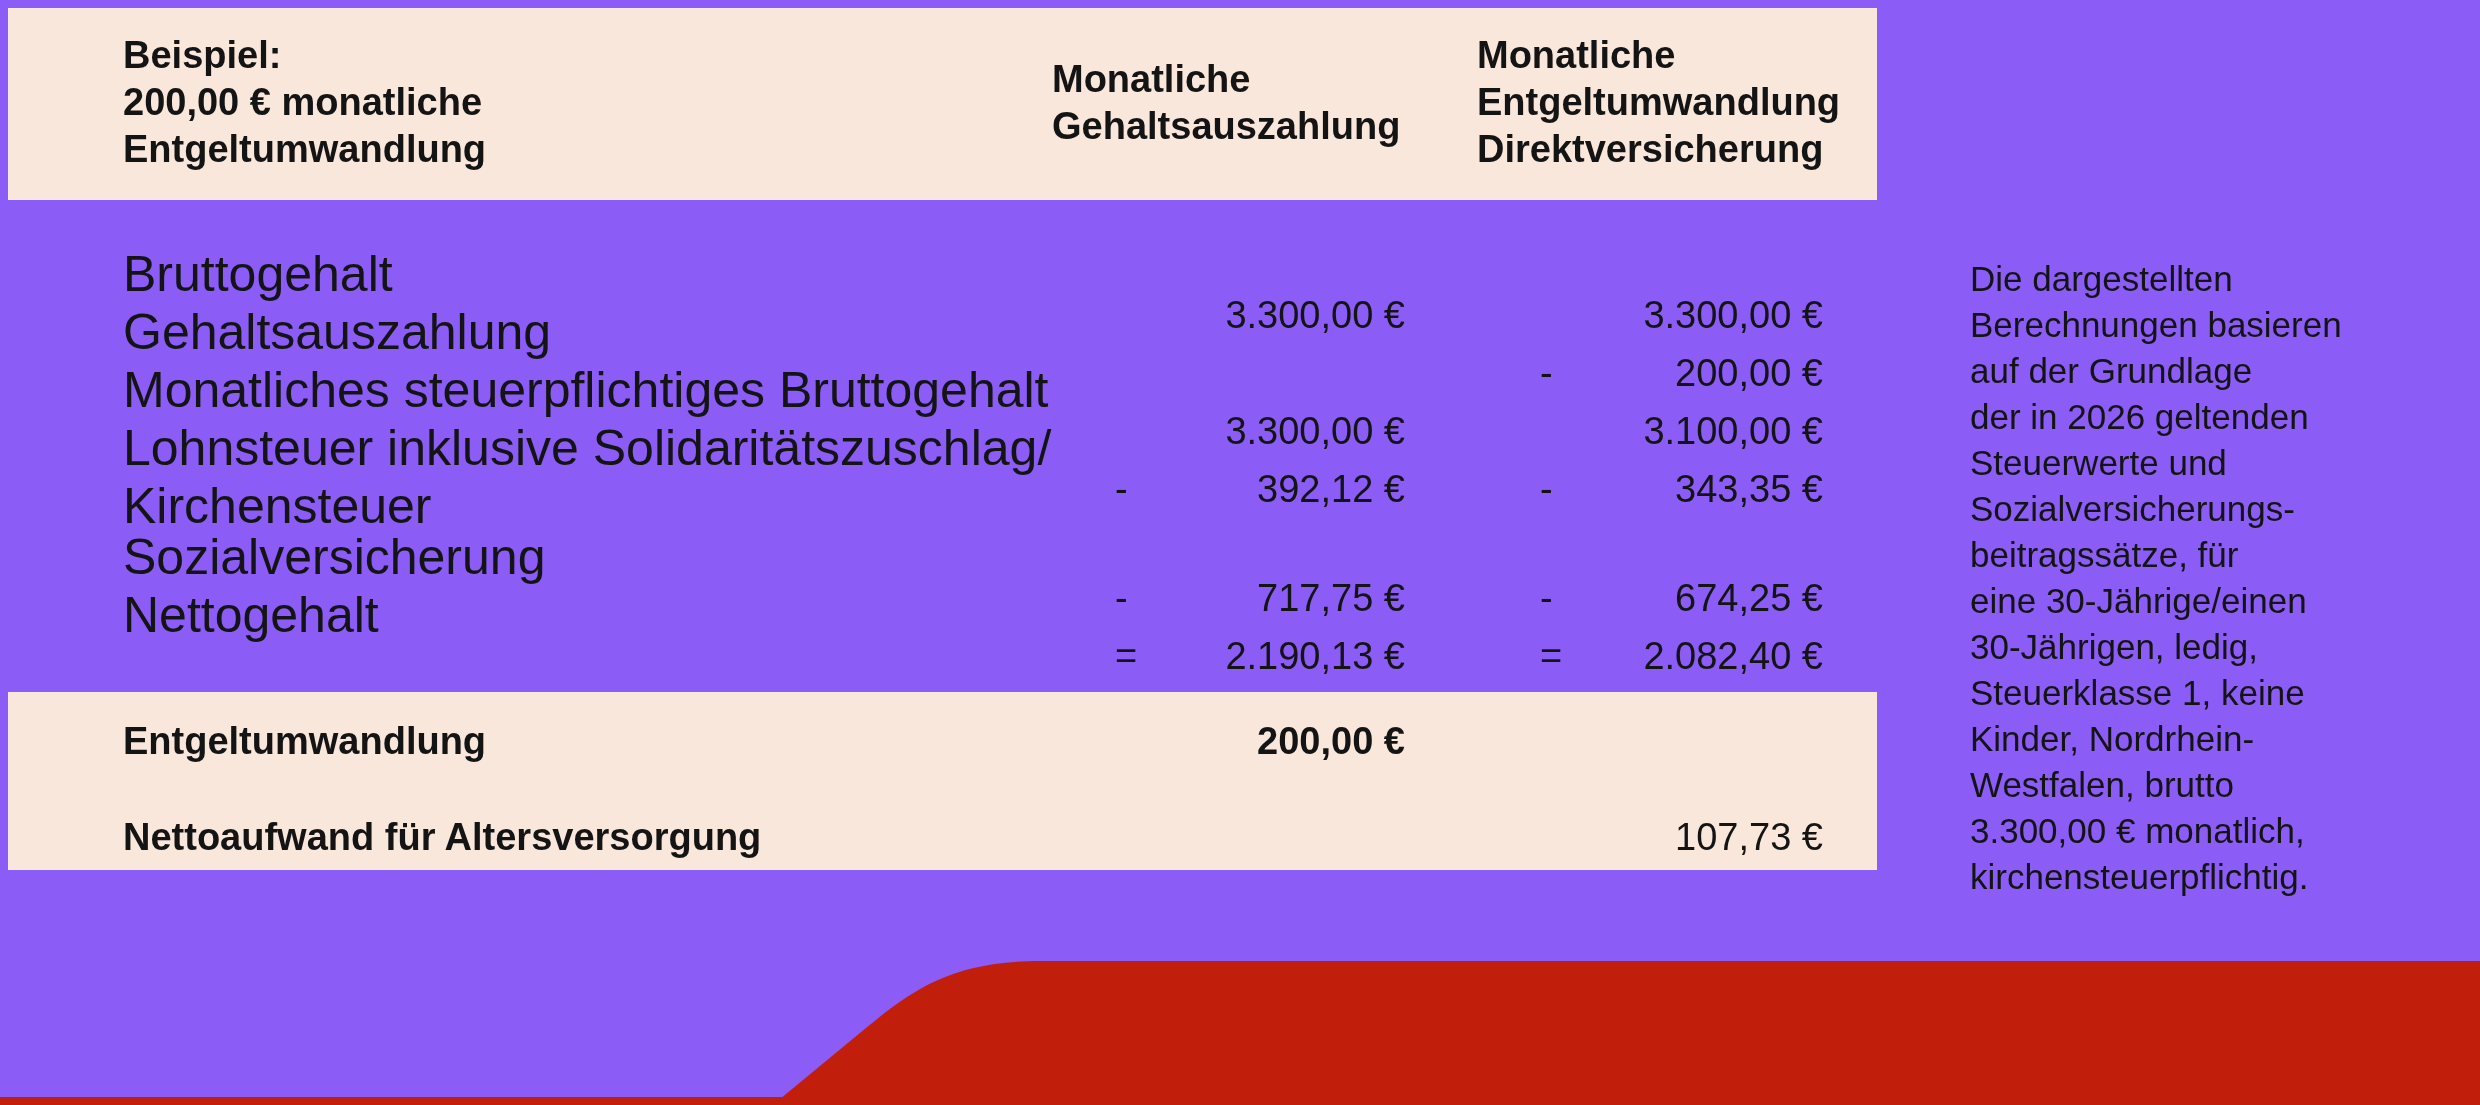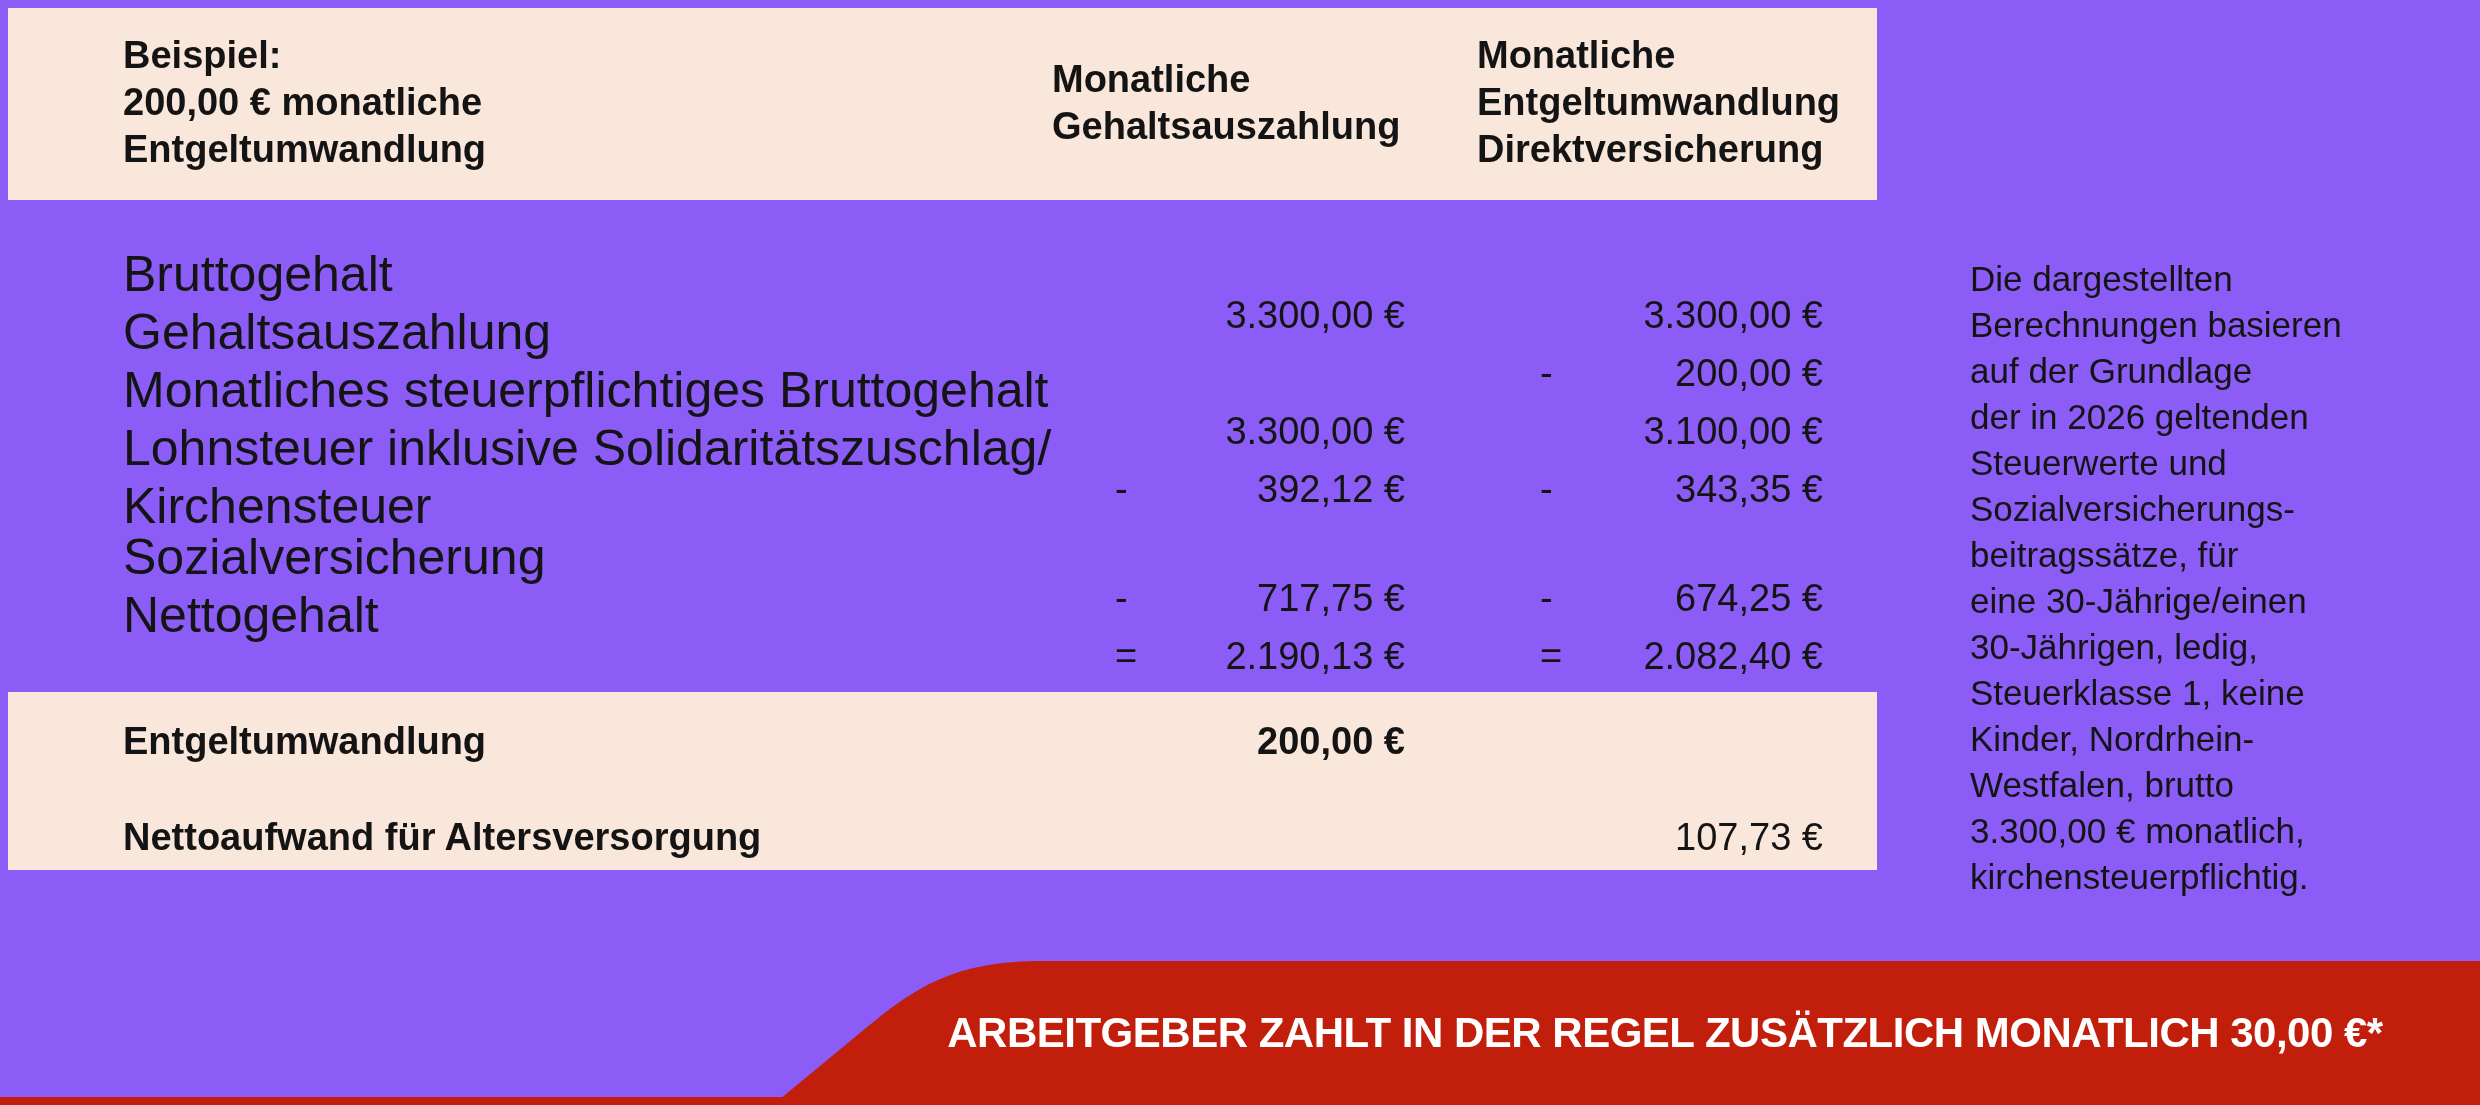--- a/index.html
+++ b/index.html
@@ -181,15 +181,14 @@
 Steuerklasse 1, keine
 Kinder, Nordrhein-
 Westfalen, brutto
 3.300,00 € monatlich,
 kirchensteuerpflichtig.</div>
 
   <svg class="abs banner-svg" viewBox="0 0 2480 145" preserveAspectRatio="none" aria-hidden="true">
     <rect x="0" y="137" width="2480" height="8" fill="#C21E0C"></rect>
     <path fill="#C21E0C" d="M 2480,1 L 1040,1 C 952,1 912,30 866,68 L 780,139 C 770,145 756,145 742,145 L 2480,145 Z"></path>
   </svg>
-  <div class="abs banner-text">ARBEITGEBER ZAHLT IN DER REGEL ZUSÄTZLICH MONATLICH 30,00 €*</div>
 
 </div>
 
 </body></html>

